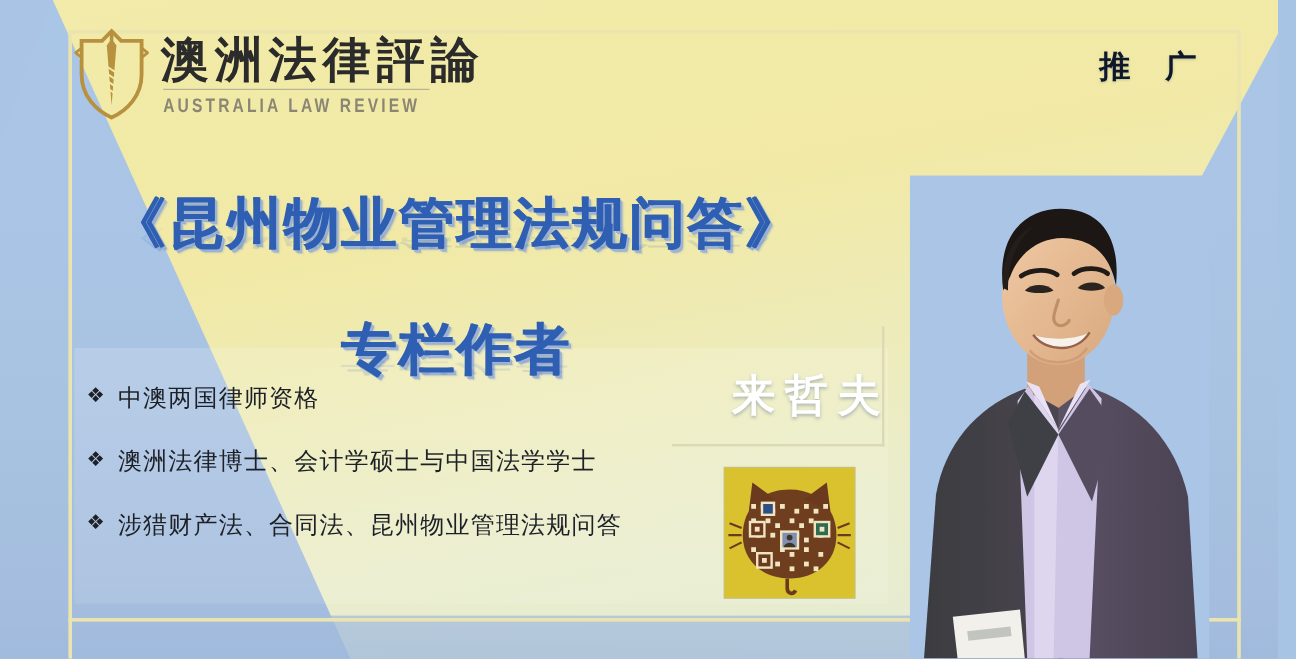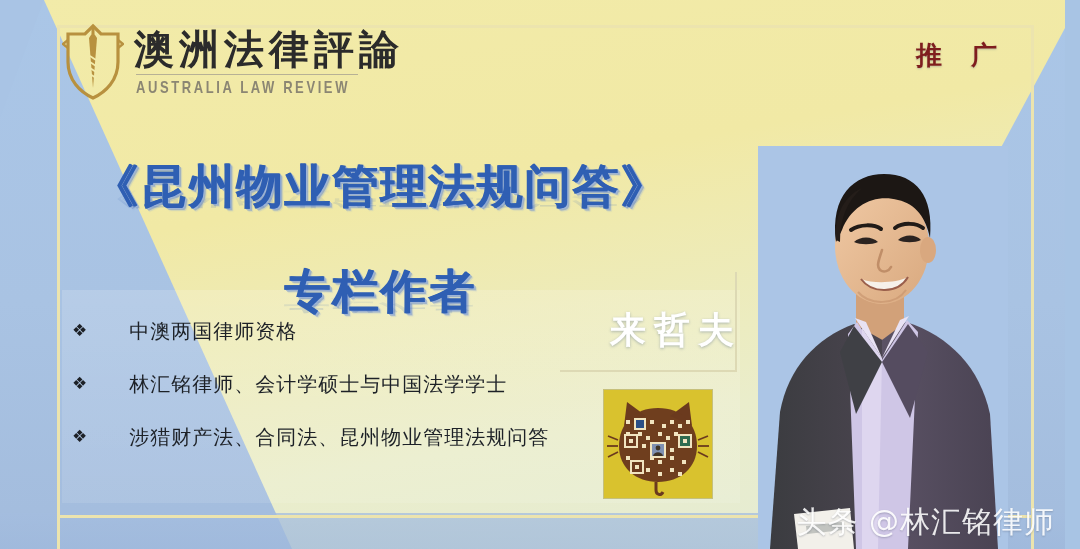--- a/index.html
+++ b/index.html
@@ -67,21 +67,21 @@
     position:absolute;left:78px;top:62px;
     font-family:"Liberation Sans",sans-serif;
     font-size:13px;font-weight:700;color:#8b8673;letter-spacing:2.6px;
     white-space:nowrap;
     transform:scaleY(1.25);transform-origin:left top;
   }
   
   .promo{
     position:absolute;right:58px;top:38px;
     font-family:"DejaVu Sans","Liberation Sans",sans-serif;
-    font-size:26px;font-weight:700;color:#7f1d1d;letter-spacing:10px;
+    font-size:26px;font-weight:700;color:#0f172a;letter-spacing:10px;
     text-shadow:0 1px 2px rgba(90,110,140,.35);
     white-space:nowrap;
   }
   
   .headline-wrap{position:absolute;left:70px;top:128px;width:620px;text-align:center;margin-top:33px;}
   .headline{
     font-family:"DejaVu Sans","Liberation Sans",sans-serif;
     font-weight:700;font-size:46px;color:#2f5fb3;
     letter-spacing:2px;line-height:1.12;white-space:nowrap;
     text-shadow:
@@ -102,21 +102,21 @@
   
   .bullets{position:absolute;left:72px;top:318px;width:520px;}
   .bullet{
     display:flex;align-items:flex-start;margin-bottom:26px;
     font-family:"DejaVu Serif","Liberation Serif",serif;
     font-size:20px;color:#1d2127;line-height:1.35;letter-spacing:1px;
   }
   .bullet .mk{
     flex:0 0 auto;margin-right:10px;font-size:17px;color:#1d2127;line-height:1.45;
   }
-  .bullet .tx{flex:1 1 auto;margin-left:31px;}
+  .bullet .tx{flex:1 1 auto;}
   .bullet.last{margin-bottom:0;}
   
   .divider-v{
     position:absolute;left:735px;top:272px;width:2px;height:100px;
     background:#ddd9b4;
   }
   .divider-h{
     position:absolute;left:560px;top:370px;width:177px;height:2px;
     background:#ddd9b4;
   }
@@ -201,21 +201,21 @@
     <div class="headline-refl">专栏作者</div>
   </div>
 
   <div class="bullets">
     <div class="bullet">
       <span class="mk">❖</span>
       <span class="tx">中澳两国律师资格</span>
     </div>
     <div class="bullet">
       <span class="mk">❖</span>
-      <span class="tx">林汇铭律师、会计学硕士与中国法学学士</span>
+      <span class="tx">澳洲法律博士、会计学硕士与中国法学学士</span>
     </div>
     <div class="bullet last">
       <span class="mk">❖</span>
       <span class="tx">涉猎财产法、合同法、昆州物业管理法规问答</span>
     </div>
   </div>
 
   <div class="divider-v"></div>
   <div class="divider-h"></div>
   <div class="name">来哲夫</div>
@@ -352,15 +352,14 @@
       <path d="M124 104 C121 114 118 120 122 124 C126 127 131 125 133 121" stroke="#c08e68" stroke-width="2.6" fill="none" stroke-linecap="round"></path>
 
       <path d="M103 133 C114 148 140 148 150 131 C138 137 116 138 103 133 Z" fill="#f6f1ea"></path>
       <path d="M103 133 C114 148 140 148 150 131" stroke="#9a5f4b" stroke-width="2" fill="none"></path>
 
       <path d="M100 146 C112 160 138 159 148 144" stroke="#c5916a" stroke-width="2" fill="none" opacity=".6"></path>
     </svg>
   </div>
 
 
-  <div class="wm-toutiao">头条 @林汇铭律师</div>
 
 </div>
 
 </body></html>

